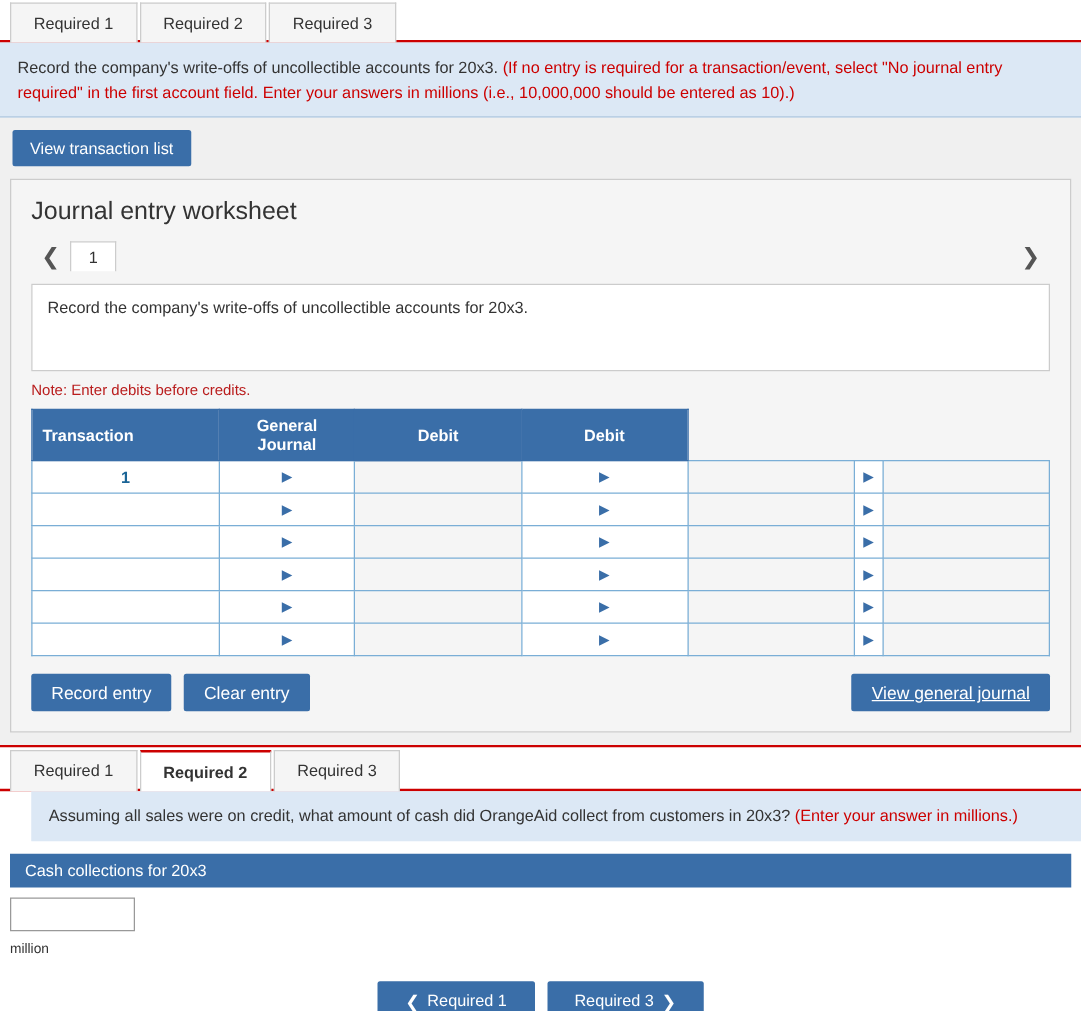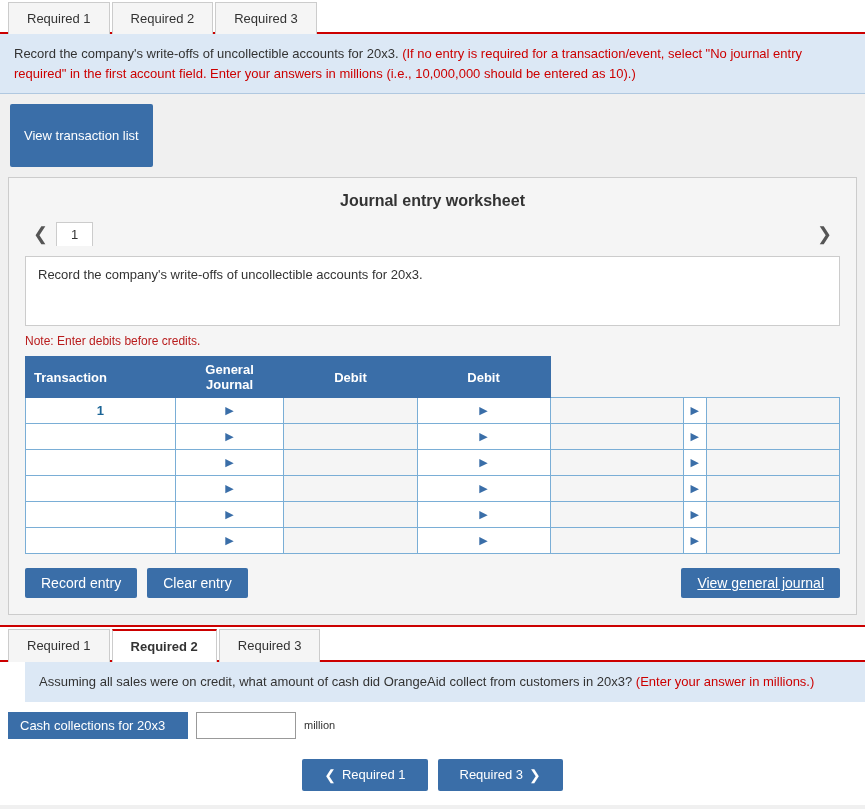--- a/index.html
+++ b/index.html
@@ -35,40 +35,39 @@
       font-size: 13px;
       line-height: 1.5;
       border-bottom: 1px solid #b0c8e0;
     }
     .instruction-box .red { color: #c00; }
 
     .btn-view-transaction {
       display: inline-block;
       background: #3a6ea8;
       color: #fff;
-      padding: 24px 14px;
+      padding: 7px 14px;
       margin: 10px 10px;
       cursor: pointer;
       font-size: 13px;
       border: none;
       border-radius: 2px;
     }
 
     .worksheet-container {
       background: #f5f5f5;
       border: 1px solid #ccc;
       margin: 0 8px 8px 8px;
       padding: 14px 16px 16px 16px;
     }
 
     .worksheet-title {
-      font-size: 16px;
-      font-weight: bold;
+      font-size: 20px;
+      font-weight: normal;
       margin-bottom: 12px;
-      text-align: center;
     }
 
     .entry-nav {
       display: flex;
       align-items: center;
       margin-bottom: 10px;
     }
     .nav-arrow {
       font-size: 18px;
       color: #555;
@@ -190,23 +189,23 @@
       background: #dce8f5;
       padding: 10px 14px;
       font-size: 13px;
       line-height: 1.5;
       margin-left: 25px;
     }
     .bottom-instruction .red { color: #c00; }
 
     .cash-row {
       display: flex;
-      align-items: center;
       padding: 10px 8px;
       gap: 8px;
+      flex-direction: column;
     }
     .cash-label-box {
       background: #3a6ea8;
       color: #fff;
       padding: 6px 12px;
       font-size: 13px;
       min-width: 180px;
     }
     .cash-input {
       border: 1px solid #999;

